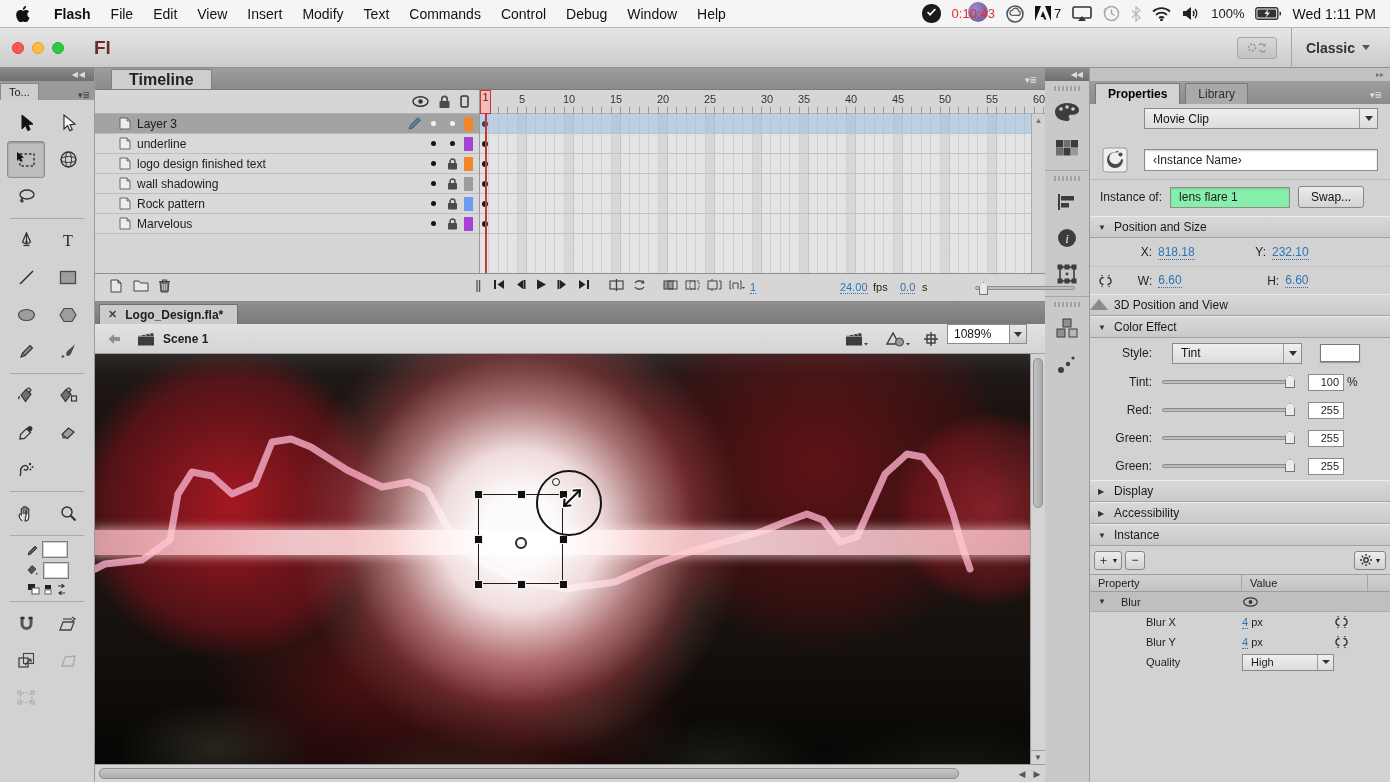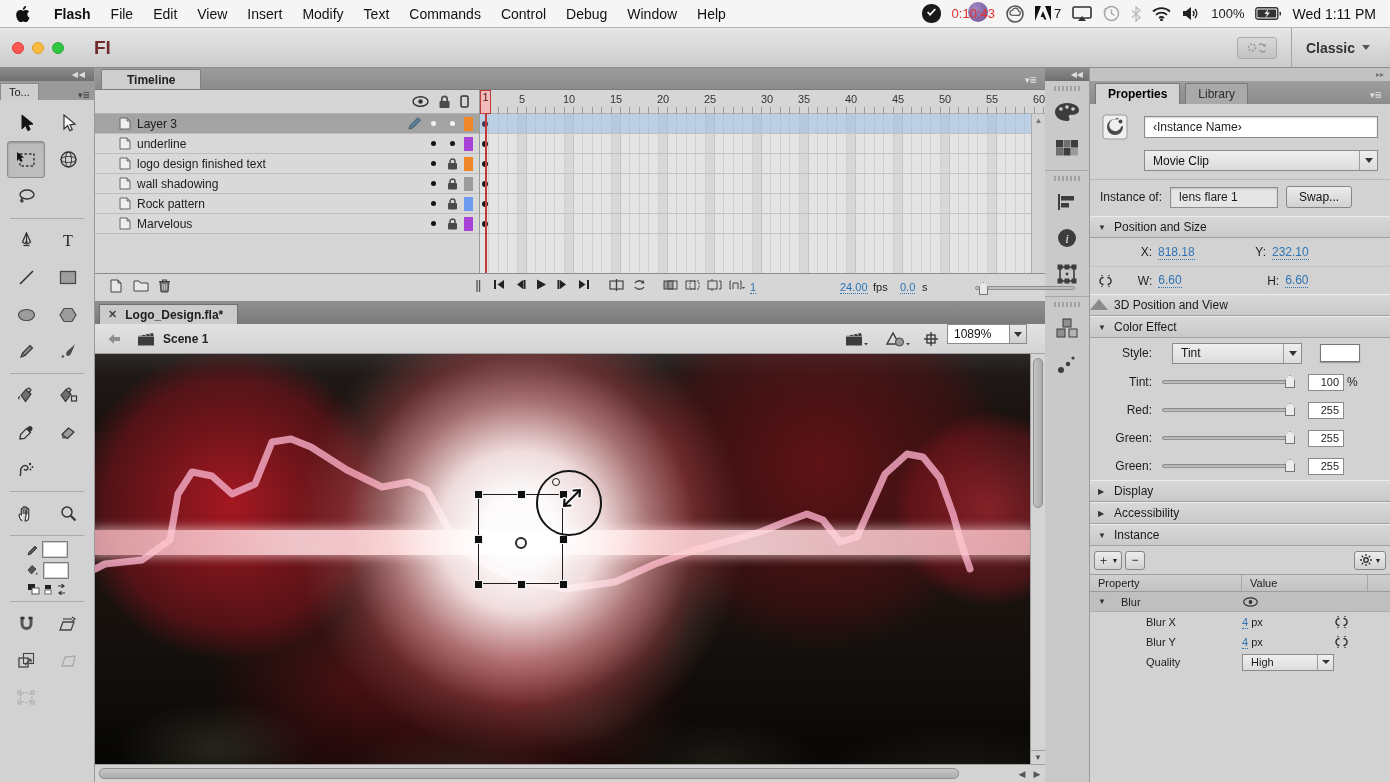--- a/index.html
+++ b/index.html
@@ -49,21 +49,21 @@
 .swrow{display:flex;align-items:center;gap:4px;margin:2px 0}
 .swatch{width:26px;height:17px;background:#fff;border:1px solid #7e7e7e;box-shadow:inset 0 0 0 1px #cfcfcf}
 .minis{display:flex;gap:3px;align-items:center}
 .dim{opacity:.38}
 
 
 .center{width:950px;display:flex;flex-direction:column;background:#c9c9c9}
 
 
 .tl-tabstrip{height:22px;background:linear-gradient(#9d9d9d,#8b8b8b);display:flex;align-items:flex-end;border-bottom:1px solid #7c7c7c}
-.tl-tab{background:#cecece;border:1px solid #7f7f7f;border-bottom:none;height:20px;padding:0 25px;font-size:12px;font-weight:bold;color:#222;display:flex;align-items:center;margin-left:6px;border-radius:2px 2px 0 0}
+.tl-tab{background:#cecece;border:1px solid #7f7f7f;border-bottom:none;height:20px;padding:0 17px;font-size:16px;font-weight:bold;color:#222;display:flex;align-items:center;margin-left:16px;border-radius:2px 2px 0 0}
 .tl-menu{margin-left:auto;color:#e4e4e4;font-size:9px;padding:0 8px 4px 0}
 .tl-body{height:184px;display:flex;background:#d6d6d6;border-bottom:1px solid #8e8e8e}
 .lcol{width:385px;border-right:1px solid #9a9a9a;display:flex;flex-direction:column}
 .lhead{height:24px;display:flex;align-items:center;justify-content:flex-end;padding-right:10px;gap:9px;background:#d6d6d6;border-bottom:1px solid #b1b1b1}
 .lrow{height:20px;display:flex;align-items:center;padding-left:24px;border-bottom:1px solid #bdbdbd;background:#d9d9d9;font-size:12px;color:#1c1c1c}
 .lrow.sel{background:#a3a3a3}
 .lname{margin-left:6px;flex:1;white-space:nowrap;overflow:hidden}
 .lcell{width:19px;display:flex;justify-content:center;align-items:center}
 .lsw{width:9px;height:14px;margin:0 6px 0 2px}
 .dot{width:5px;height:5px;border-radius:50%;background:#141414}
@@ -152,21 +152,21 @@
 .pr-tab.off{background:#a9a9a9;color:#2e2e2e}
 .pr-menu{margin-left:auto;color:#e4e4e4;font-size:9px;padding:0 8px 4px 0}
 .pr-row{display:flex;align-items:center}
 .name-row{padding:8px 12px 4px 10px;gap:14px}
 .mc-icon{width:30px;height:30px;display:flex;align-items:center;justify-content:center}
 .inst-input{flex:1;height:22px;background:#fff;border:1px solid #8b8b8b;display:flex;align-items:center;padding-left:8px;color:#222;box-shadow:inset 0 1px 2px rgba(0,0,0,.18)}
 .type-row{padding:4px 12px 8px 54px}
 .dropdown{flex:1;height:21px;background:linear-gradient(#efefef,#dcdcdc);border:1px solid #8b8b8b;display:flex;align-items:center;padding-left:8px;color:#111;position:relative}
 .dropdown .dd-box{margin-left:auto;width:18px;height:19px;border-left:1px solid #9c9c9c;display:flex;align-items:center;justify-content:center}
 .inst-row{padding:6px 12px 8px 10px;gap:8px;border-top:1px solid #b9b9b9}
-.inst-field{width:108px;height:21px;background:#e5e5e5;border:1px solid #8e8e8e;display:flex;align-items:center;padding-left:8px;box-shadow:inset 0 1px 2px rgba(0,0,0,.15)}
+.inst-field{width:120px;height:21px;background:#86efac;border:1px solid #8e8e8e;display:flex;align-items:center;padding-left:8px;box-shadow:inset 0 1px 2px rgba(0,0,0,.15)}
 .btn{height:22px;background:linear-gradient(#ececec,#d2d2d2);border:1px solid #868686;border-radius:3px;display:flex;align-items:center;justify-content:center;padding:0 12px;color:#111}
 .sec{height:22px;background:linear-gradient(#d8d8d8,#c9c9c9);border-top:1px solid #ececec;border-bottom:1px solid #a2a2a2;display:flex;align-items:center;padding-left:8px;gap:7px;color:#1a1a1a}
 .tri{font-size:8px;color:#333;width:9px}
 .pos-row{height:28px;display:flex;align-items:center}
 .pos-half{width:50%;display:flex;align-items:center}
 .plabel{width:62px;text-align:right;margin-right:6px}
 .plabel2{width:26px;text-align:right;margin-right:6px}
 .linkic{width:20px;margin-left:8px}
 .ce-style-row{height:30px;display:flex;align-items:center}
 .ce-dd{width:130px}
@@ -992,37 +992,37 @@
   </div>
 
   <div class="props">
     <div class="pr-topgap">▸▸</div>
     <div class="pr-tabstrip">
       <div class="pr-tab on">Properties</div>
       <div class="pr-tab off">Library</div>
       <div class="pr-menu">▾≣</div>
     </div>
 
+    <div class="pr-row type-row">
+      <span class="dropdown">
+        <span>Movie Clip</span>
+        <span class="dd-box">
+            <span class="dd-arrow"></span>
+          </span>
+      </span>
+    </div>
     <div class="pr-row name-row">
       <span class="mc-icon">
         <svg width="26" height="26" viewBox="0 0 26 26">
             <rect x="1" y="1" width="24" height="24" rx="3" fill="#efefef" stroke="#9a9a9a"></rect>
             <path d="M13 5a8 8 0 1 0 8 8c0-1.2-1.6-1.2-2 0a6 6 0 1 1-4-7.6c1.3.4 2-1 .8-1.6" fill="#4a4a4a"></path>
             <circle cx="18.5" cy="7.5" r="2" fill="#4a4a4a"></circle>
           </svg>
       </span>
       <span class="inst-input">‹Instance Name›</span>
-    </div>
-    <div class="pr-row type-row">
-      <span class="dropdown">
-        <span>Movie Clip</span>
-        <span class="dd-box">
-            <span class="dd-arrow"></span>
-          </span>
-      </span>
     </div>
     <div class="pr-row inst-row">
       <span>Instance of:</span>
       <span class="inst-field">lens flare 1</span>
       <span class="btn">Swap...</span>
     </div>
 
     <div class="sec">
       <span class="tri">▼</span>
       <span>Position and Size</span>

